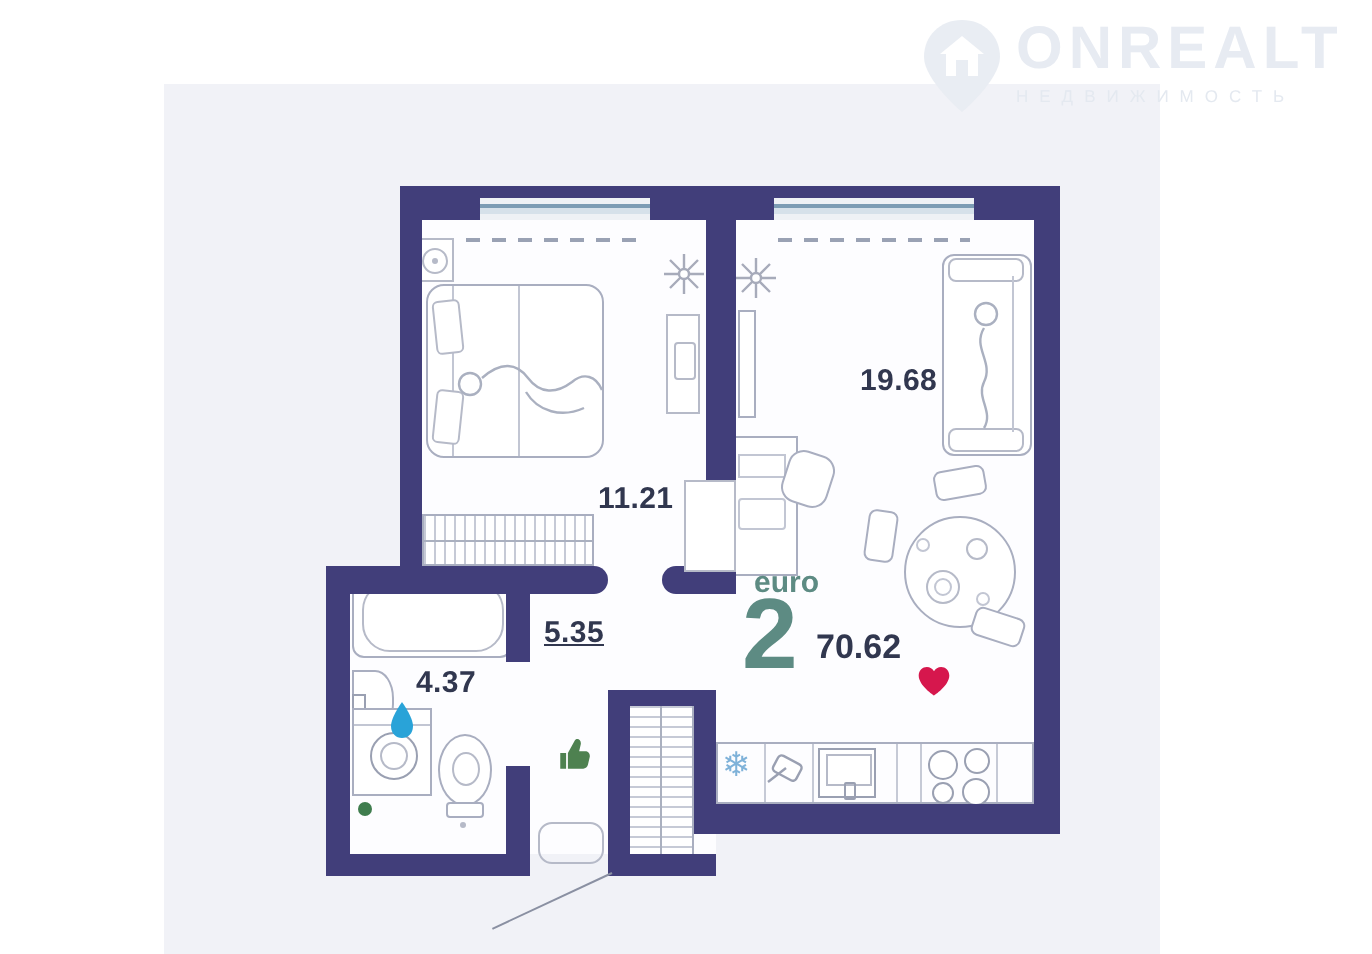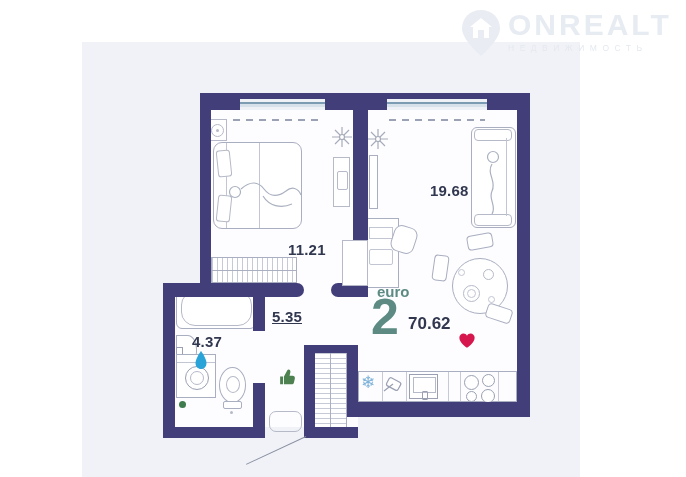--- a/index.html
+++ b/index.html
@@ -120,23 +120,23 @@
   .washer .door::after{content:"";position:absolute;left:4px;top:4px;width:12px;height:12px;border:1px solid #b6bac8;border-radius:50%;}
   .washer .panel{position:absolute;left:0;top:7px;width:100%;height:1px;background:#c2c6d3;}
   .toilet{left:219px;top:367px;width:27px;height:36px;border-radius:50%;}
   .toilet .seat{position:absolute;left:6px;top:8px;width:12px;height:15px;border:1px solid #b6bac8;border-radius:50%;}
   .toilet-base{left:223px;top:401px;width:19px;height:8px;border-radius:2px;}
   .toilet-dot{left:230px;top:411px;width:3px;height:3px;background:#b6bac8;border-radius:50%;z-index:20;}
   .green-dot{left:179px;top:401px;width:7px;height:7px;background:#3f7d4e;border-radius:50%;z-index:25;}
   
   .area-label{font-weight:700;font-size:15px;color:#31374f;z-index:40;letter-spacing:0.2px;}
   .l-living{left:414px;top:182px;margin-left:16px;}
-  .l-bedroom{left:288px;top:241px;}
+  .l-bedroom{left:299px;top:241px;}
   .l-hall{left:272px;top:308px;text-decoration:underline;}
-  .l-bath{left:192px;top:333px;}
+  .l-bath{left:208px;top:333px;}
   .l-euro{left:377px;top:283px;font-weight:700;font-size:15px;color:#5d8b83;z-index:40;}
   .l-two{left:371px;top:291px;font-weight:700;font-size:50px;line-height:1.05;color:#5d8b83;z-index:40;}
   .l-total{left:408px;top:314px;font-weight:700;font-size:17px;color:#31374f;z-index:40;}
   .icon{z-index:45;}
   .i-heart{left:458px;top:332px;}
   .i-thumb{left:279px;top:368px;}
   .i-drop{left:193px;top:350px;}
   .overlay-svg{left:0;top:0;z-index:34;pointer-events:none;}
 </style>
 </head>

